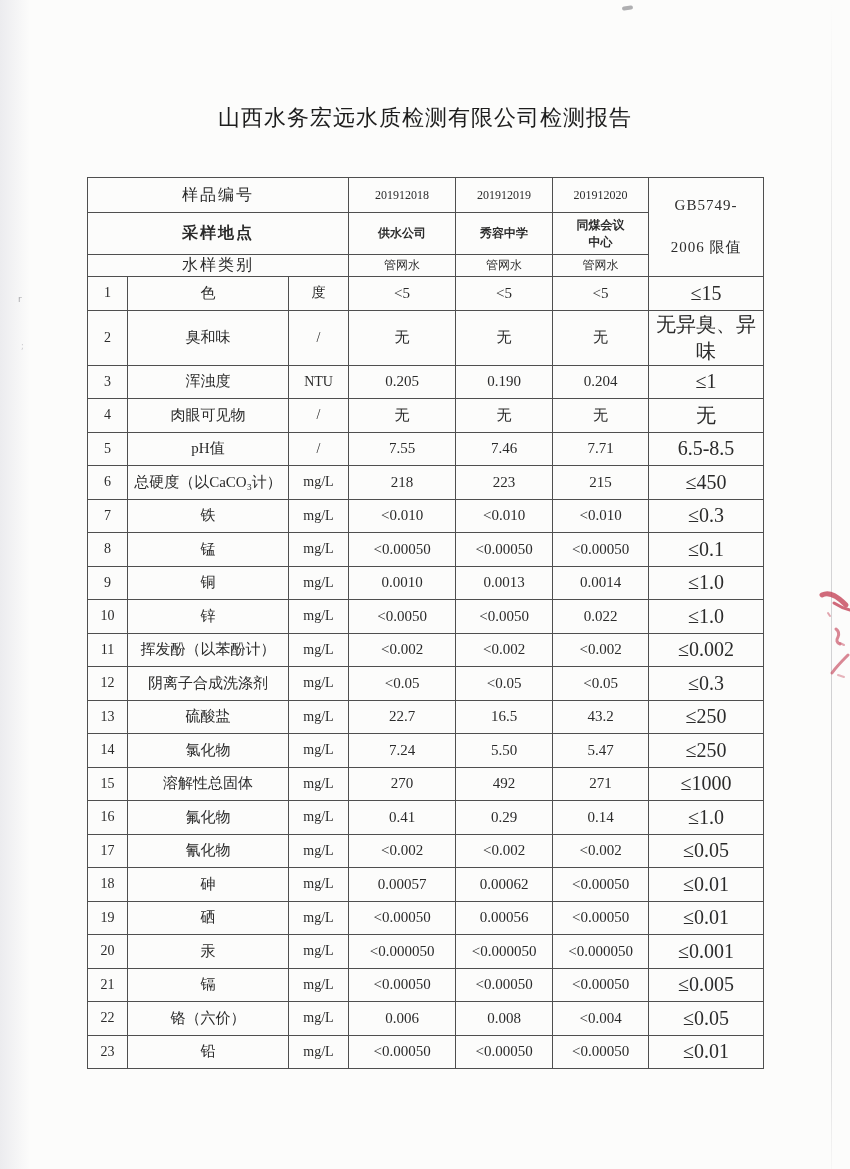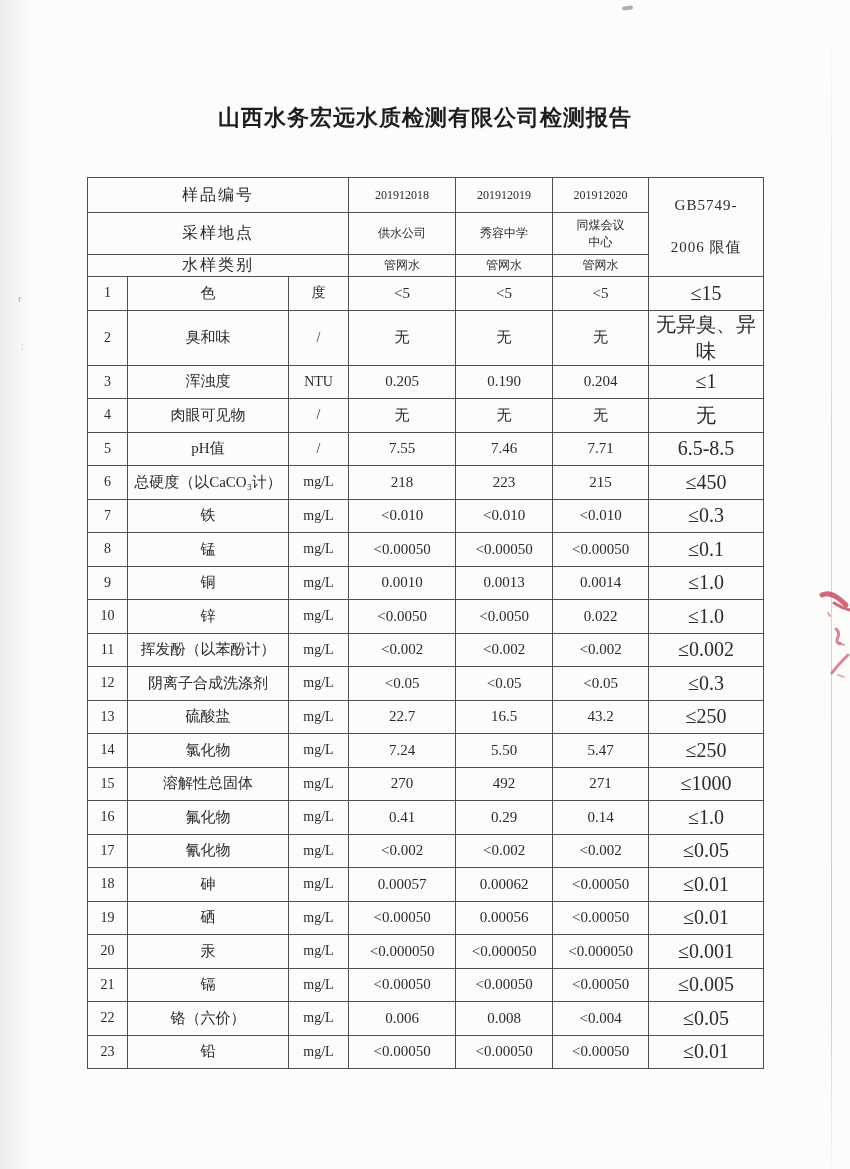--- a/index.html
+++ b/index.html
@@ -3,29 +3,29 @@
 <meta charset="utf-8">
 <style>
   html,body{margin:0;padding:0;}
   body{background:#ffffff;font-family:"Liberation Serif","DejaVu Serif",serif;}
   .page{position:relative;width:850px;height:1169px;background:#fcfcfb;overflow:hidden;color:#2e2e2e;}
   .edge-left{position:absolute;left:0;top:0;bottom:0;width:30px;
     background:linear-gradient(to right,rgba(198,198,210,0.30),rgba(198,198,210,0));pointer-events:none;}
   .edge-right{position:absolute;right:18px;top:0;bottom:0;width:1px;
     background:linear-gradient(rgba(150,150,155,0),rgba(150,150,155,0.35) 35%,rgba(150,150,155,0.5) 85%,rgba(150,150,155,0.05));pointer-events:none;}
   .title{position:absolute;top:103px;left:0;width:100%;text-align:center;
-    font-family:"Liberation Sans","DejaVu Sans",sans-serif;font-weight:700;
+    font-family:"Liberation Sans","DejaVu Sans",sans-serif;font-weight:400;
     font-size:22px;letter-spacing:1px;color:#1d1d1d;}
   .meta{position:absolute;top:147px;left:88px;width:675px;display:flex;
     justify-content:space-between;align-items:baseline;font-size:16px;color:#222;}
   table.report{position:absolute;top:177px;left:87px;width:676px;
     border-collapse:collapse;table-layout:fixed;font-size:15px;color:#2b2b2b;}
   table.report td{border:1px solid #4f4f4f;text-align:center;vertical-align:middle;
     padding:0 2px;overflow:hidden;}
-  tr.hr1{height:35px;} tr.hr2{height:42px;} tr.hr3{height:22px;}
+  tr.hr1{height:35px;} tr.hr2{height:42px;font-weight:bold;} tr.hr3{height:22px;}
   tbody tr{height:33.5px;}
   td.c-name{text-align:left;padding-left:11px;}
   td.c-no{font-size:14px;}
   td.c-unit{font-size:14px;}
   td.c-val{font-size:15px;}
   td.c-limit{font-size:20px;}
   td.head-label{font-size:16px;letter-spacing:2px;margin-top:28px;}
   td.head-val{font-size:12px;}
   .limit-head{font-size:15px;}
   .limit-head .stack{display:flex;flex-direction:column;justify-content:center;gap:24px;letter-spacing:1px;}

